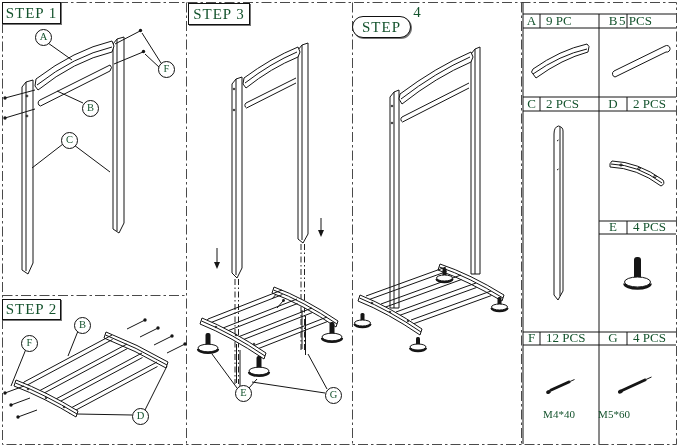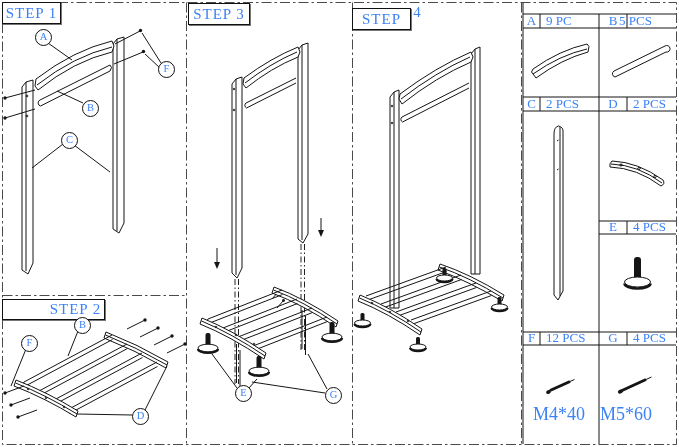--- a/index.html
+++ b/index.html
@@ -1,37 +1,37 @@
 <!DOCTYPE html>
 <html><head>
 <meta charset="utf-8">
 <style>
   html,body{margin:0;padding:0;background:#fff;}
   #sheet{position:relative;width:679px;height:447px;background:#fff;overflow:hidden;
-         font-family:"Liberation Serif", serif;color:#3b82f6;}
+         font-family:"Liberation Serif", serif;color:#14532d;}
   svg.art{position:absolute;left:0;top:0;}
   .art path,.art line,.art ellipse,.art circle,.art rect{stroke:#151515;fill:none;stroke-width:1;}
   .art .wh{fill:#fff;}
   .art .fl{fill:#151515;stroke:none;}
   .art .dd{stroke:#4a4a4a;stroke-dasharray:10 3 2.5 3;}
   .art .dl{stroke:#222;stroke-dasharray:6 2.5 1.5 2.5;}
   .art .sw2{stroke-width:2.2;}
   .art .sw26{stroke-width:2.6;}
   .art .sw3{stroke-width:3;}
   .steptitle{position:absolute;border:1px solid #111;background:#fff;display:flex;
              align-items:center;justify-content:center;font-size:15px;letter-spacing:1px;
              box-shadow:1px 1px 0 #777;}
   .stepnum{position:absolute;display:flex;align-items:center;justify-content:center;font-size:15px;}
   .callout{position:absolute;width:15px;height:15px;border:1px solid #111;border-radius:50%;
            background:#fff;display:flex;align-items:center;justify-content:center;
            font-size:10.5px;line-height:1;}
   .tlabel{position:absolute;font-size:13px;line-height:14px;height:14px;display:flex;
           align-items:center;}
   .tlabel.ctr{justify-content:center;}
-  .sizelabel{position:absolute;font-size:18px;height:16px;line-height:16px;text-align:center;}
+  .sizelabel{position:absolute;font-size:11px;height:16px;line-height:16px;text-align:center;}
 </style>
 </head>
 <body>
 
 <div id="sheet">
 
   <svg class="art" width="679" height="447" viewBox="0 0 679 447">
 
     <g>
       <rect class="dd" x="2.5" y="2.5" width="674" height="442"></rect>
@@ -302,23 +302,23 @@
       <ellipse class="fl" cx="548.5" cy="392" rx="2.5" ry="1.8" transform="rotate(-25 548.5 392)"></ellipse>
     </g>
     <g>
       <line class="sw3" x1="622" y1="390.5" x2="646" y2="379.5"></line>
       <line x1="646" y1="379.5" x2="651.5" y2="377"></line>
       <ellipse class="fl" cx="620.5" cy="391.5" rx="2.7" ry="2" transform="rotate(-25 620.5 391.5)"></ellipse>
     </g>
   </svg>
 
   <div class="steptitle" style="left:2px;top:2px;width:57px;height:20px;">STEP 1</div>
-  <div class="steptitle" style="left:2px;top:299px;width:57px;height:19px;padding-left:44px;">STEP 2</div>
+  <div class="steptitle" style="left:2px;top:299px;width:57px;height:19px;">STEP 2</div>
   <div class="steptitle" style="left:188px;top:3px;width:60px;height:20px;text-align:right;">STEP 3</div>
-  <div class="steptitle" style="left:352px;top:8px;width:57px;height:20px;">STEP</div>
+  <div class="steptitle" style="left:352px;top:16px;width:57px;height:20px;border-radius:11px;">STEP</div>
   <div class="stepnum" style="left:409px;top:2px;width:16px;height:20px;">4</div>
 
   <div class="callout" style="left:35px;top:29px;">A</div>
   <div class="callout" style="left:82px;top:100px;">B</div>
   <div class="callout" style="left:61px;top:132px;">C</div>
   <div class="callout" style="left:158px;top:61px;">F</div>
   <div class="callout" style="left:74px;top:317px;">B</div>
   <div class="callout" style="left:21px;top:335px;">F</div>
   <div class="callout" style="left:132px;top:408px;">D</div>
   <div class="callout" style="left:235px;top:385px;">E</div>
@@ -336,15 +336,15 @@
 
   <div class="tlabel ctr" style="left:599px;top:220px;width:28px;">E</div>
   <div class="tlabel" style="left:633px;top:220px;">4 PCS</div>
 
   <div class="tlabel ctr" style="left:523px;top:331px;width:17px;">F</div>
   <div class="tlabel" style="left:546px;top:331px;font-family:Liberation Serif, serif;">12 PCS</div>
   <div class="tlabel ctr" style="left:599px;top:331px;width:28px;">G</div>
   <div class="tlabel" style="left:633px;top:331px;">4 PCS</div>
 
   <div class="sizelabel" style="left:529px;top:406px;width:60px;">M4*40</div>
-  <div class="sizelabel" style="left:596px;top:406px;width:60px;">M5*60</div>
+  <div class="sizelabel" style="left:584px;top:406px;width:60px;">M5*60</div>
 
 </div>
 
 </body></html>

